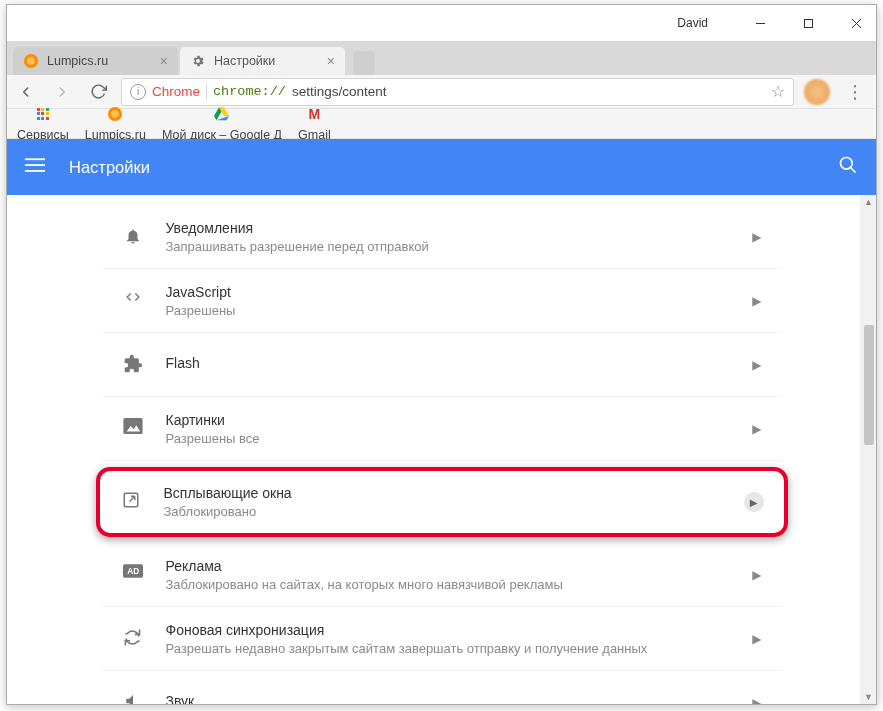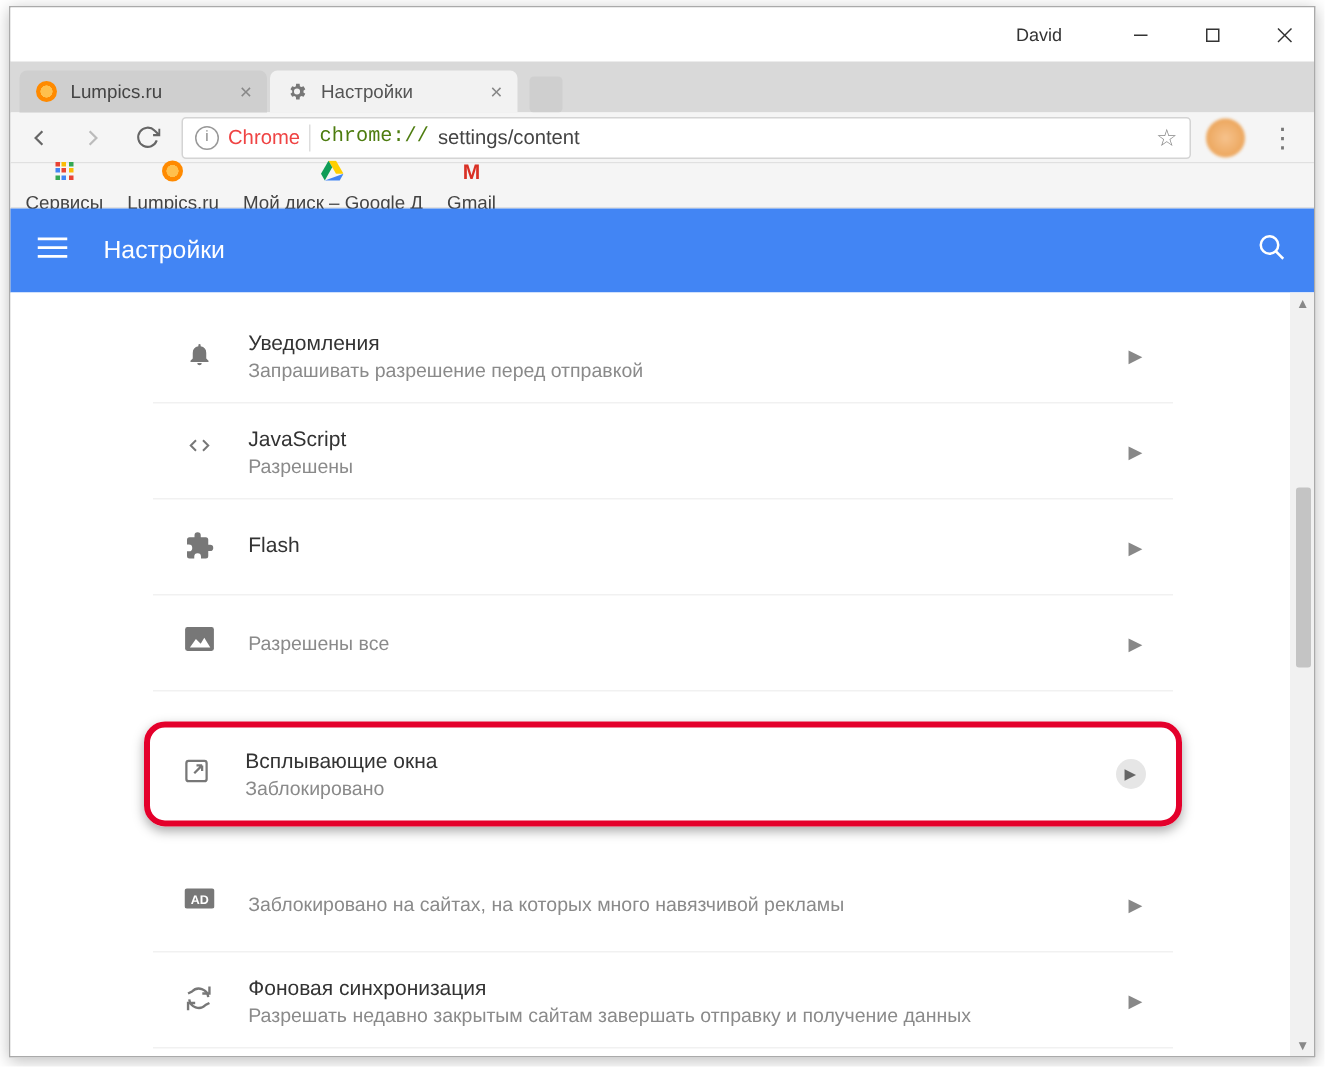--- a/index.html
+++ b/index.html
@@ -50,21 +50,21 @@
   
   .content { flex: 1; background: #fff; overflow: hidden; position: relative; }
   .inner { width: 680px; margin: 0 auto; padding-top: 10px; }
   .row { display: flex; align-items: center; min-height: 64px; padding: 12px 20px; border-bottom: 1px solid #f1f1f1; cursor: pointer; position: relative; }
   .row .ricon { width: 22px; height: 22px; color: #777; display: flex; align-items: flex-start; justify-content: center; flex-shrink: 0; }
   .row .rtxt { margin-left: 22px; flex: 1; }
   .row .rtxt .rtitle { font-size: 14px; color: #333; margin-bottom: 3px; }
   .row .rtxt .rsub { font-size: 13px; color: #8a8a8a; }
   .row .arrow { color: #888; font-size: 12px; }
 
-  .highlight { border: 4px solid #e4002b; border-radius: 14px; box-shadow: 0 3px 8px rgba(0,0,0,.35); padding: 14px 20px; margin: 20px -6px; border-bottom: 4px solid #e4002b; }
+  .highlight { border: 4px solid #e4002b; border-radius: 14px; box-shadow: 0 3px 8px rgba(0,0,0,.35); padding: 14px 20px; margin: 6px -6px; border-bottom: 4px solid #e4002b; }
   .highlight .arrow-circle { width: 20px; height: 20px; border-radius: 50%; background: #e6e6e6; display: flex; align-items: center; justify-content: center; color: #666; font-size: 10px; }
 
   
   .vscroll { position: absolute; right: 0; top: 0; width: 16px; height: 100%; background: #f1f1f1; }
   .vscroll .thumb { position: absolute; right: 2px; top: 130px; width: 10px; height: 120px; background: #c4c4c4; border-radius: 2px; }
   .vscroll .arrowup { position: absolute; top: 2px; right: 3px; font-size: 9px; color: #888; }
   .vscroll .arrowdn { position: absolute; bottom: 2px; right: 3px; font-size: 9px; color: #888; }
 
   .apps-grid { display: grid; grid-template-columns: repeat(3,3px); grid-template-rows: repeat(3,3px); gap: 1.5px; }
   .apps-grid span { background: linear-gradient(#e54,#4b4); width: 3px; height: 3px; }
@@ -243,20 +243,21 @@
           <span class="arrow">▶</span>
         </div>
         <div class="row">
           <span class="ricon">
             <svg width="20" height="16" viewBox="0 0 24 20" fill="#777">
               <rect width="24" height="20" rx="2"></rect>
               <polygon points="4,17 9,10 13,14 16,9 21,17" fill="#fff"></polygon>
             </svg>
           </span>
           <span class="rtxt">
+            <div class="rtitle">Картинки</div>
             <div class="rsub">Разрешены все</div>
           </span>
           <span class="arrow">▶</span>
         </div>
         <div class="row highlight">
           <span class="ricon">
             <svg width="18" height="18" viewBox="0 0 24 24" fill="none" stroke="#777" stroke-width="2">
               <rect x="3" y="3" width="18" height="18" rx="2"></rect>
               <path d="M10 14 L17 7 M17 7h-5 M17 7v5"></path>
             </svg>
@@ -268,20 +269,21 @@
           <span class="arrow-circle">▶</span>
         </div>
         <div class="row">
           <span class="ricon">
             <svg width="20" height="14" viewBox="0 0 24 16">
               <rect width="24" height="16" rx="2" fill="#777"></rect>
               <text x="5" y="12" font-size="10" fill="#fff" font-family="Arial" font-weight="bold">AD</text>
             </svg>
           </span>
           <span class="rtxt">
+            <div class="rtitle">Реклама</div>
             <div class="rsub">Заблокировано на сайтах, на которых много навязчивой рекламы</div>
           </span>
           <span class="arrow">▶</span>
         </div>
         <div class="row">
           <span class="ricon">
             <svg width="19" height="19" viewBox="0 0 24 24" fill="none" stroke="#777" stroke-width="2">
               <path d="M21 2v6h-6"></path>
               <path d="M3 22v-6h6"></path>
               <path d="M20 11A8 8 0 006.3 6.3L3 8"></path>

